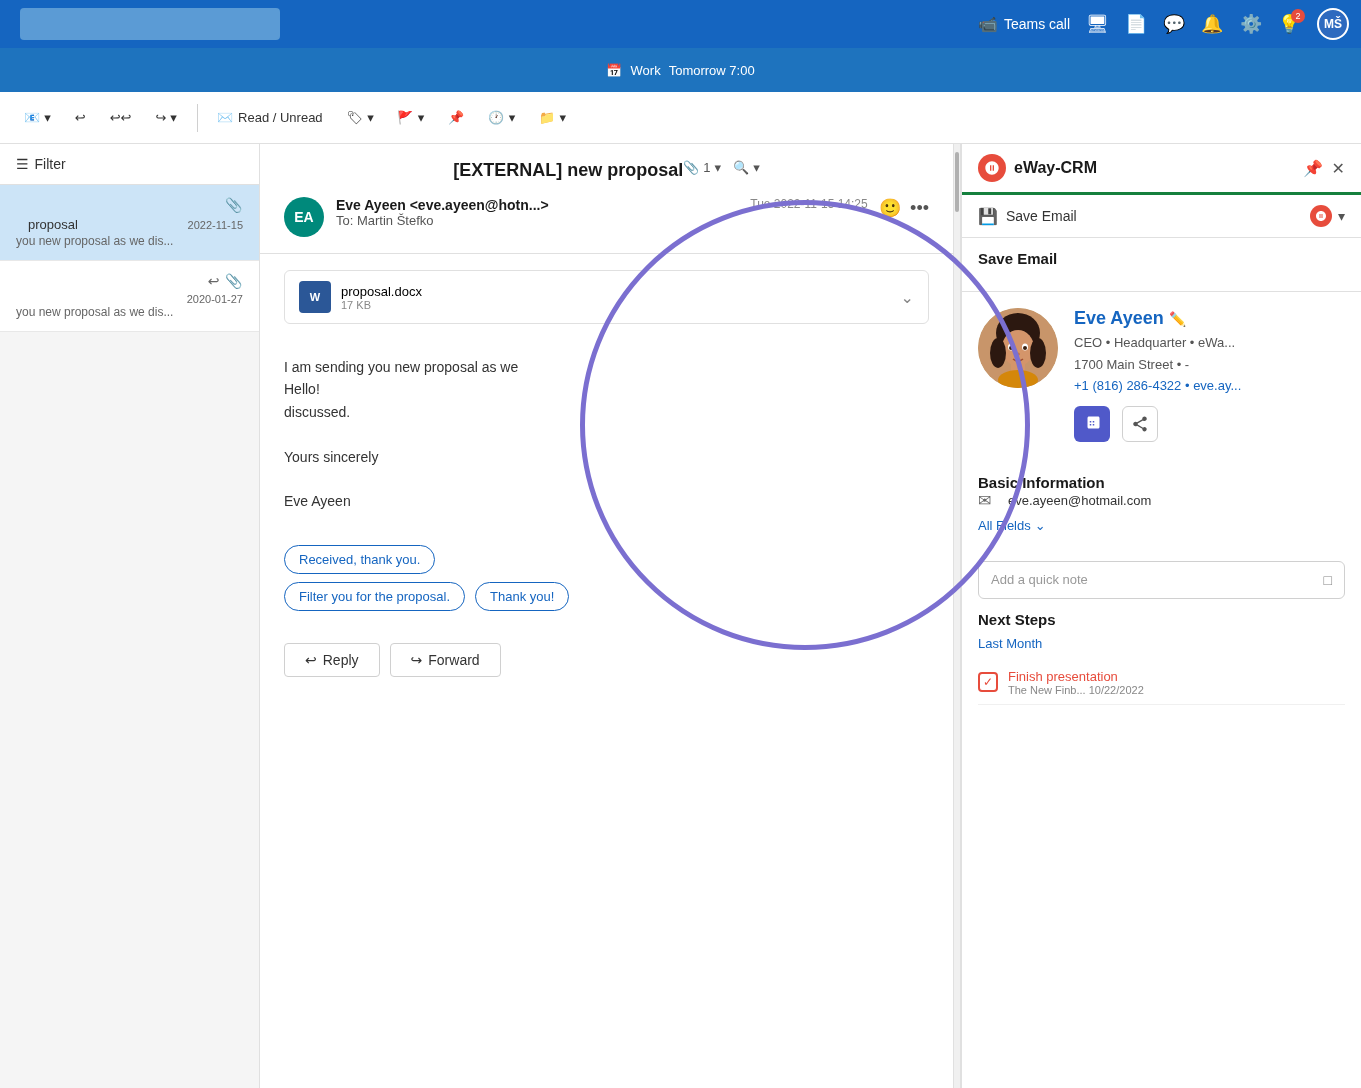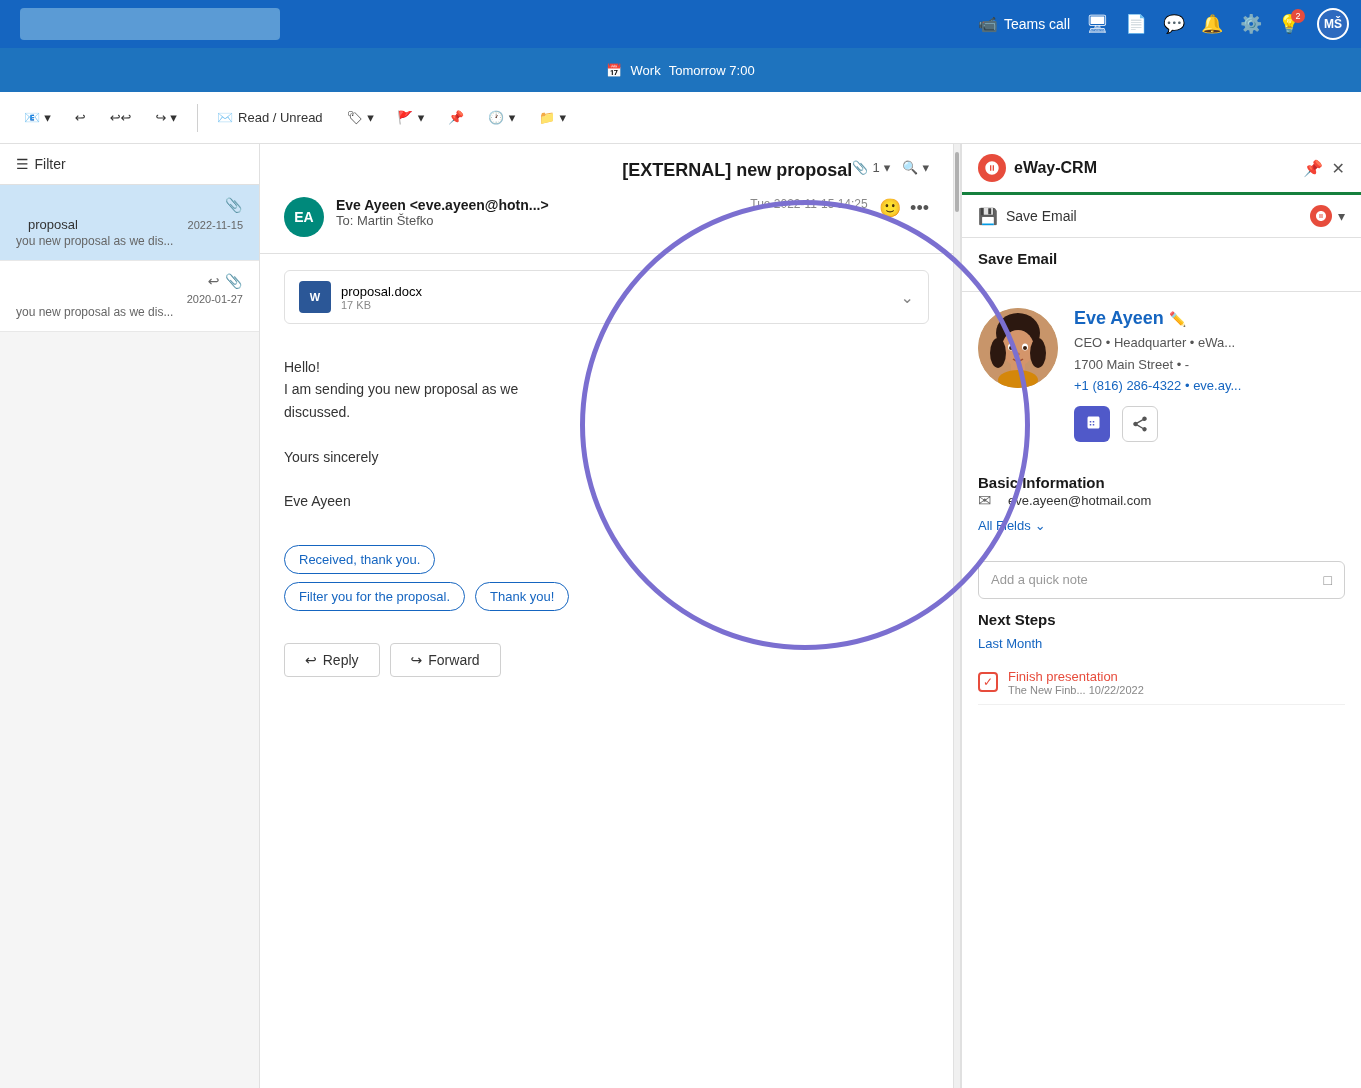--- a/index.html
+++ b/index.html
@@ -654,21 +654,21 @@
       <div style="display:flex; justify-content:space-between; align-items:baseline;">
         <span class="email-list-item-title"></span>
         <span class="email-list-item-date">2020-01-27</span>
       </div>
       <div class="email-list-item-preview">you new proposal as we dis...</div>
     </div>
   </div>
 
   <div class="email-content">
     <div class="email-header">
-      <div style="display:flex; justify-content:flex-end; align-items:flex-start;">
+      <div style="display:flex; justify-content:center; align-items:flex-start;">
         <div class="email-subject">[EXTERNAL] new proposal</div>
         <div class="attachment-count">
           <span>📎</span>
           <span>1</span>
           <span>▾</span>
           <span style="margin-left:8px;">🔍</span>
           <span>▾</span>
         </div>
       </div>
       <div class="email-meta">
@@ -692,22 +692,22 @@
         <div class="word-icon">W</div>
         <div>
           <div style="font-size:13px; font-weight:500;">proposal.docx</div>
           <div style="font-size:11px; color:#888;">17 KB</div>
         </div>
       </div>
       <span style="font-size:16px; color:#888;">⌄</span>
     </div>
 
     <div class="email-body">
+      <p>I am sending you new proposal as we</p>
       <p>Hello!</p>
-      <p>I am sending you new proposal as we</p>
       <p>discussed.</p>
       <br>
       <p>Yours sincerely</p>
       <br>
       <p>Eve Ayeen</p>
     </div>
 
     <div class="quick-reply-section">
       <button class="quick-reply-btn">Received, thank you.</button>
       <div class="quick-reply-row">

